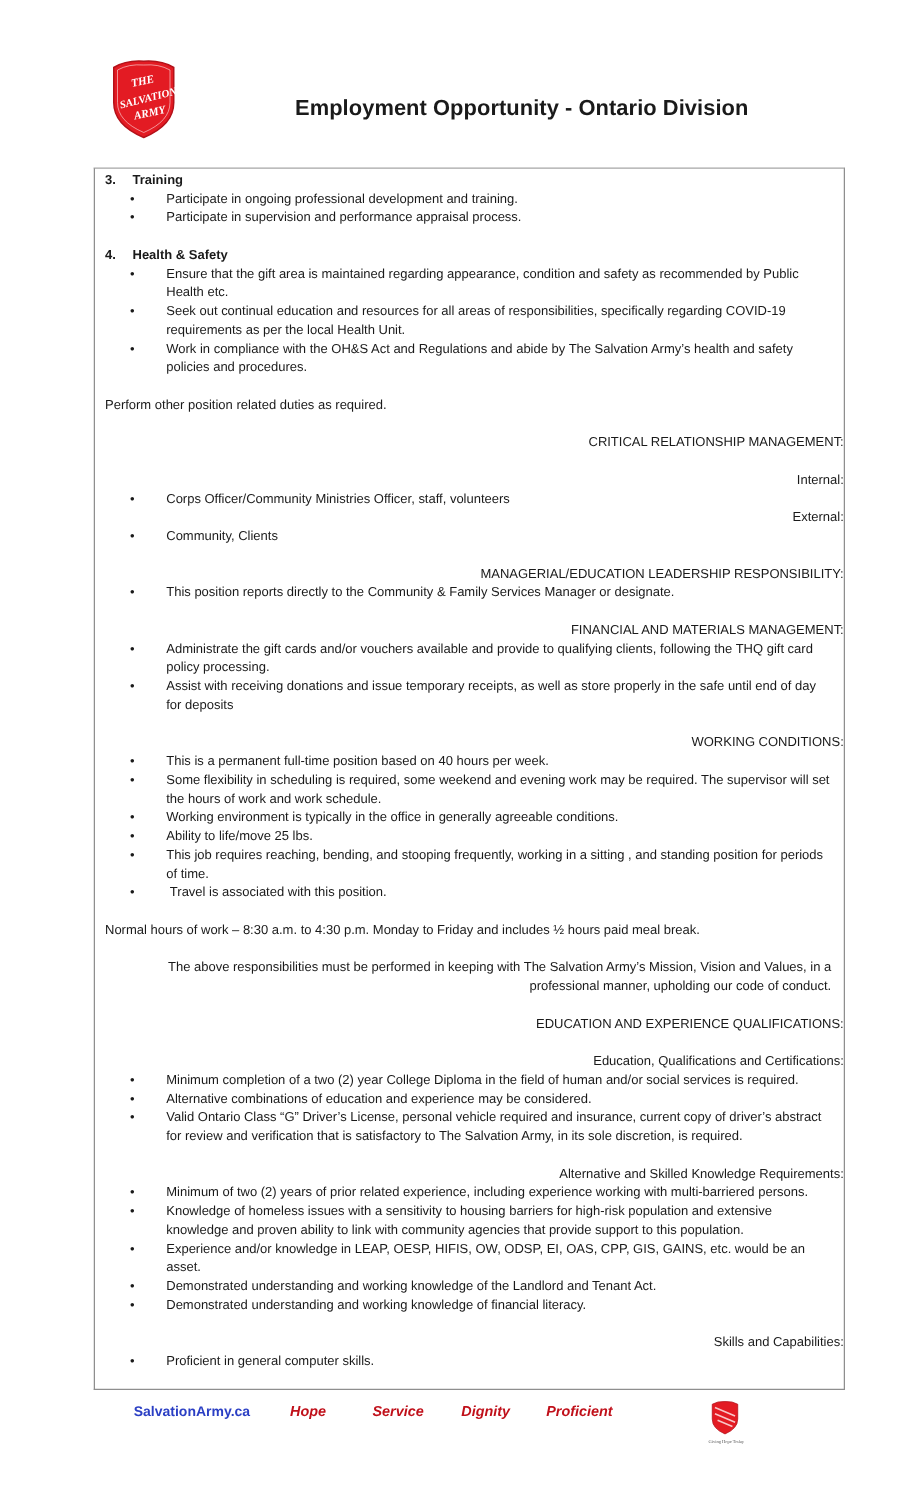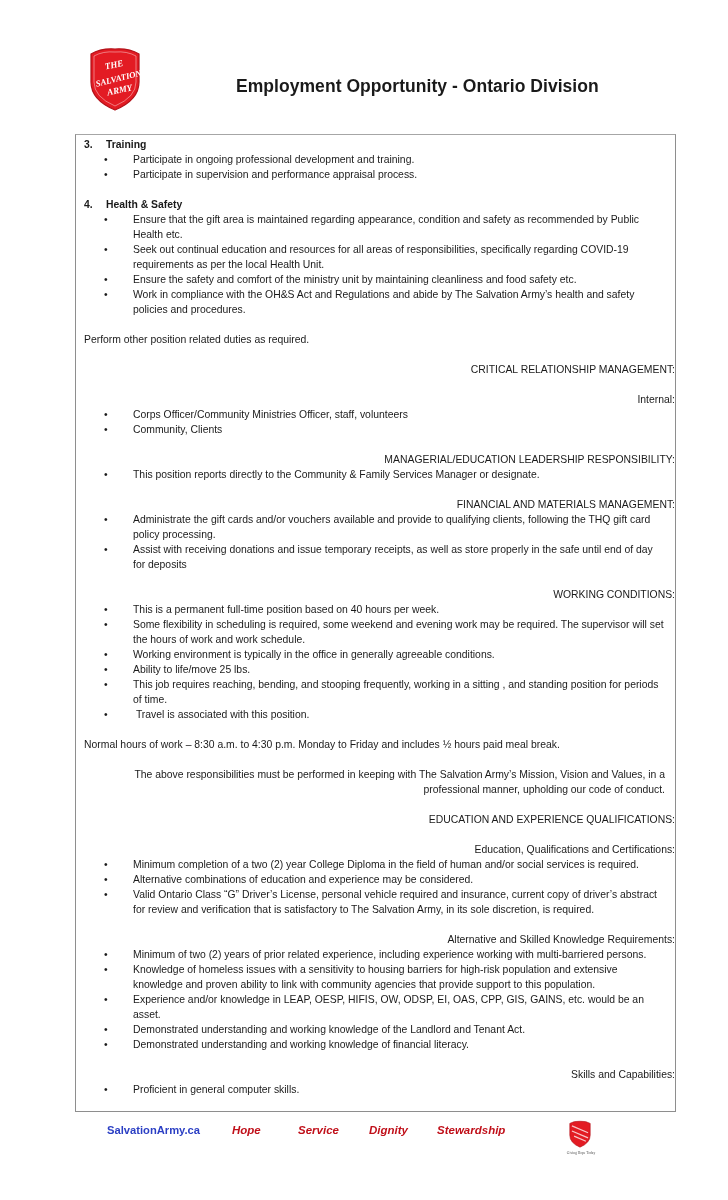--- a/index.html
+++ b/index.html
@@ -97,34 +97,34 @@
   </ul>
   <div class="gap"></div>
 
   <div class="numbered-head">
     <span class="num">4.</span>
     <span>Health &amp; Safety</span>
   </div>
   <ul class="bullets">
     <li>Ensure that the gift area is maintained regarding appearance, condition and safety as recommended by Public Health etc.</li>
     <li>Seek out continual education and resources for all areas of responsibilities, specifically regarding COVID-19 requirements as per the local Health Unit.</li>
-    <li>Ensure the safety and comfort of the ministry unit by maintaining cleanliness and food safety etc.</li>
     <li>Work in compliance with the OH&amp;S Act and Regulations and abide by The Salvation Army’s health and safety policies and procedures.</li>
   </ul>
   <div class="gap"></div>
 
   <div class="para">Perform other position related duties as required.</div>
   <div class="gap"></div>
 
   <div class="bold">CRITICAL RELATIONSHIP MANAGEMENT:</div>
   <div class="gap"></div>
   <div class="bold">Internal:</div>
   <ul class="bullets">
     <li>Corps Officer/Community Ministries Officer, staff, volunteers</li>
   </ul>
+  <div class="bold">External:</div>
   <ul class="bullets">
     <li>Community, Clients</li>
   </ul>
   <div class="gap"></div>
 
   <div class="bold">MANAGERIAL/EDUCATION LEADERSHIP RESPONSIBILITY:</div>
   <ul class="bullets">
     <li>This position reports directly to the Community &amp; Family Services Manager or designate.</li>
   </ul>
   <div class="gap"></div>
@@ -181,19 +181,19 @@
     <li>Proficient in general computer skills.</li>
 
   </ul>
 </div>
 
 <div class="footer">
   <a class="footer-link">SalvationArmy.ca</a>
   <span class="footer-value fv-0">Hope</span>
   <span class="footer-value fv-1">Service</span>
   <span class="footer-value fv-2">Dignity</span>
-  <span class="footer-value fv-3">Stewardship</span>
+  <span class="footer-value fv-3">Proficient</span>
   <svg class="logo-bottom" viewBox="0 0 56 66">
     <path d="M4 8 Q14 2 28 3 Q42 2 52 8 L52 36 Q52 54 28 64 Q4 54 4 36 Z" fill="#e31b23" stroke="#b3121a" stroke-width="1.5"></path>
     <path d="M9 14 L47 30 M9 26 L47 42 M14 38 L42 50" stroke="#ffffff" stroke-width="3" opacity="0.75"></path>
   </svg>
   <div class="tagline">Giving Hope Today</div>
 </div>
 
 </body></html>

